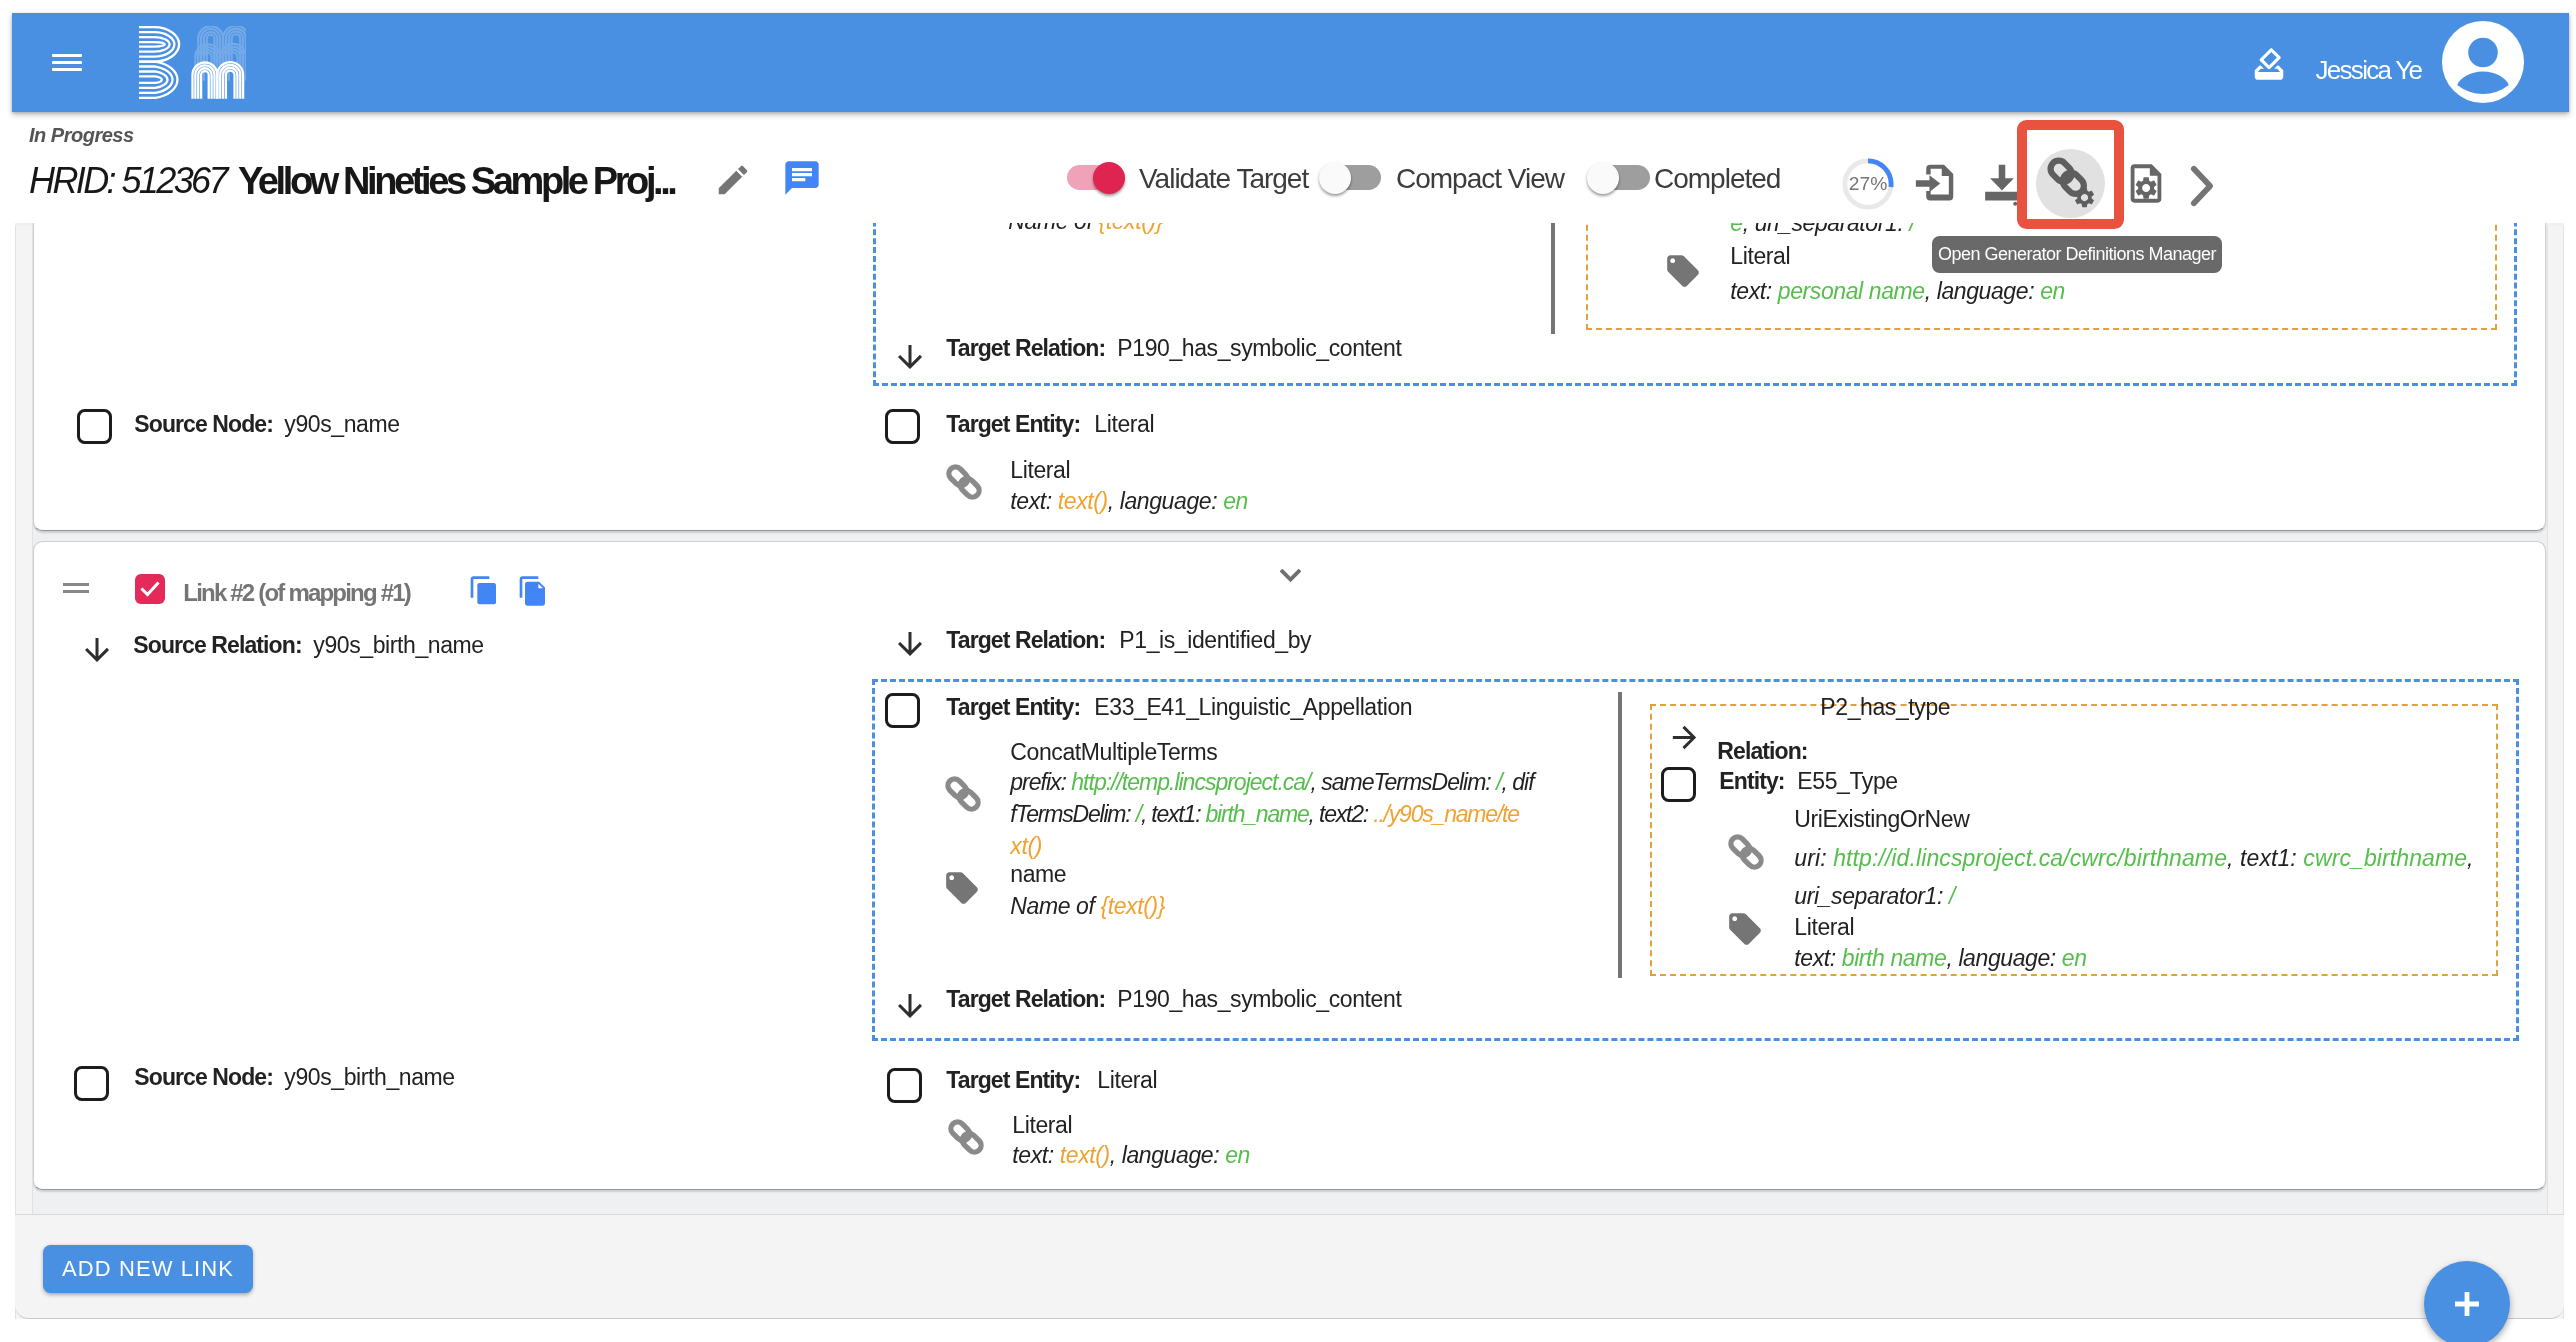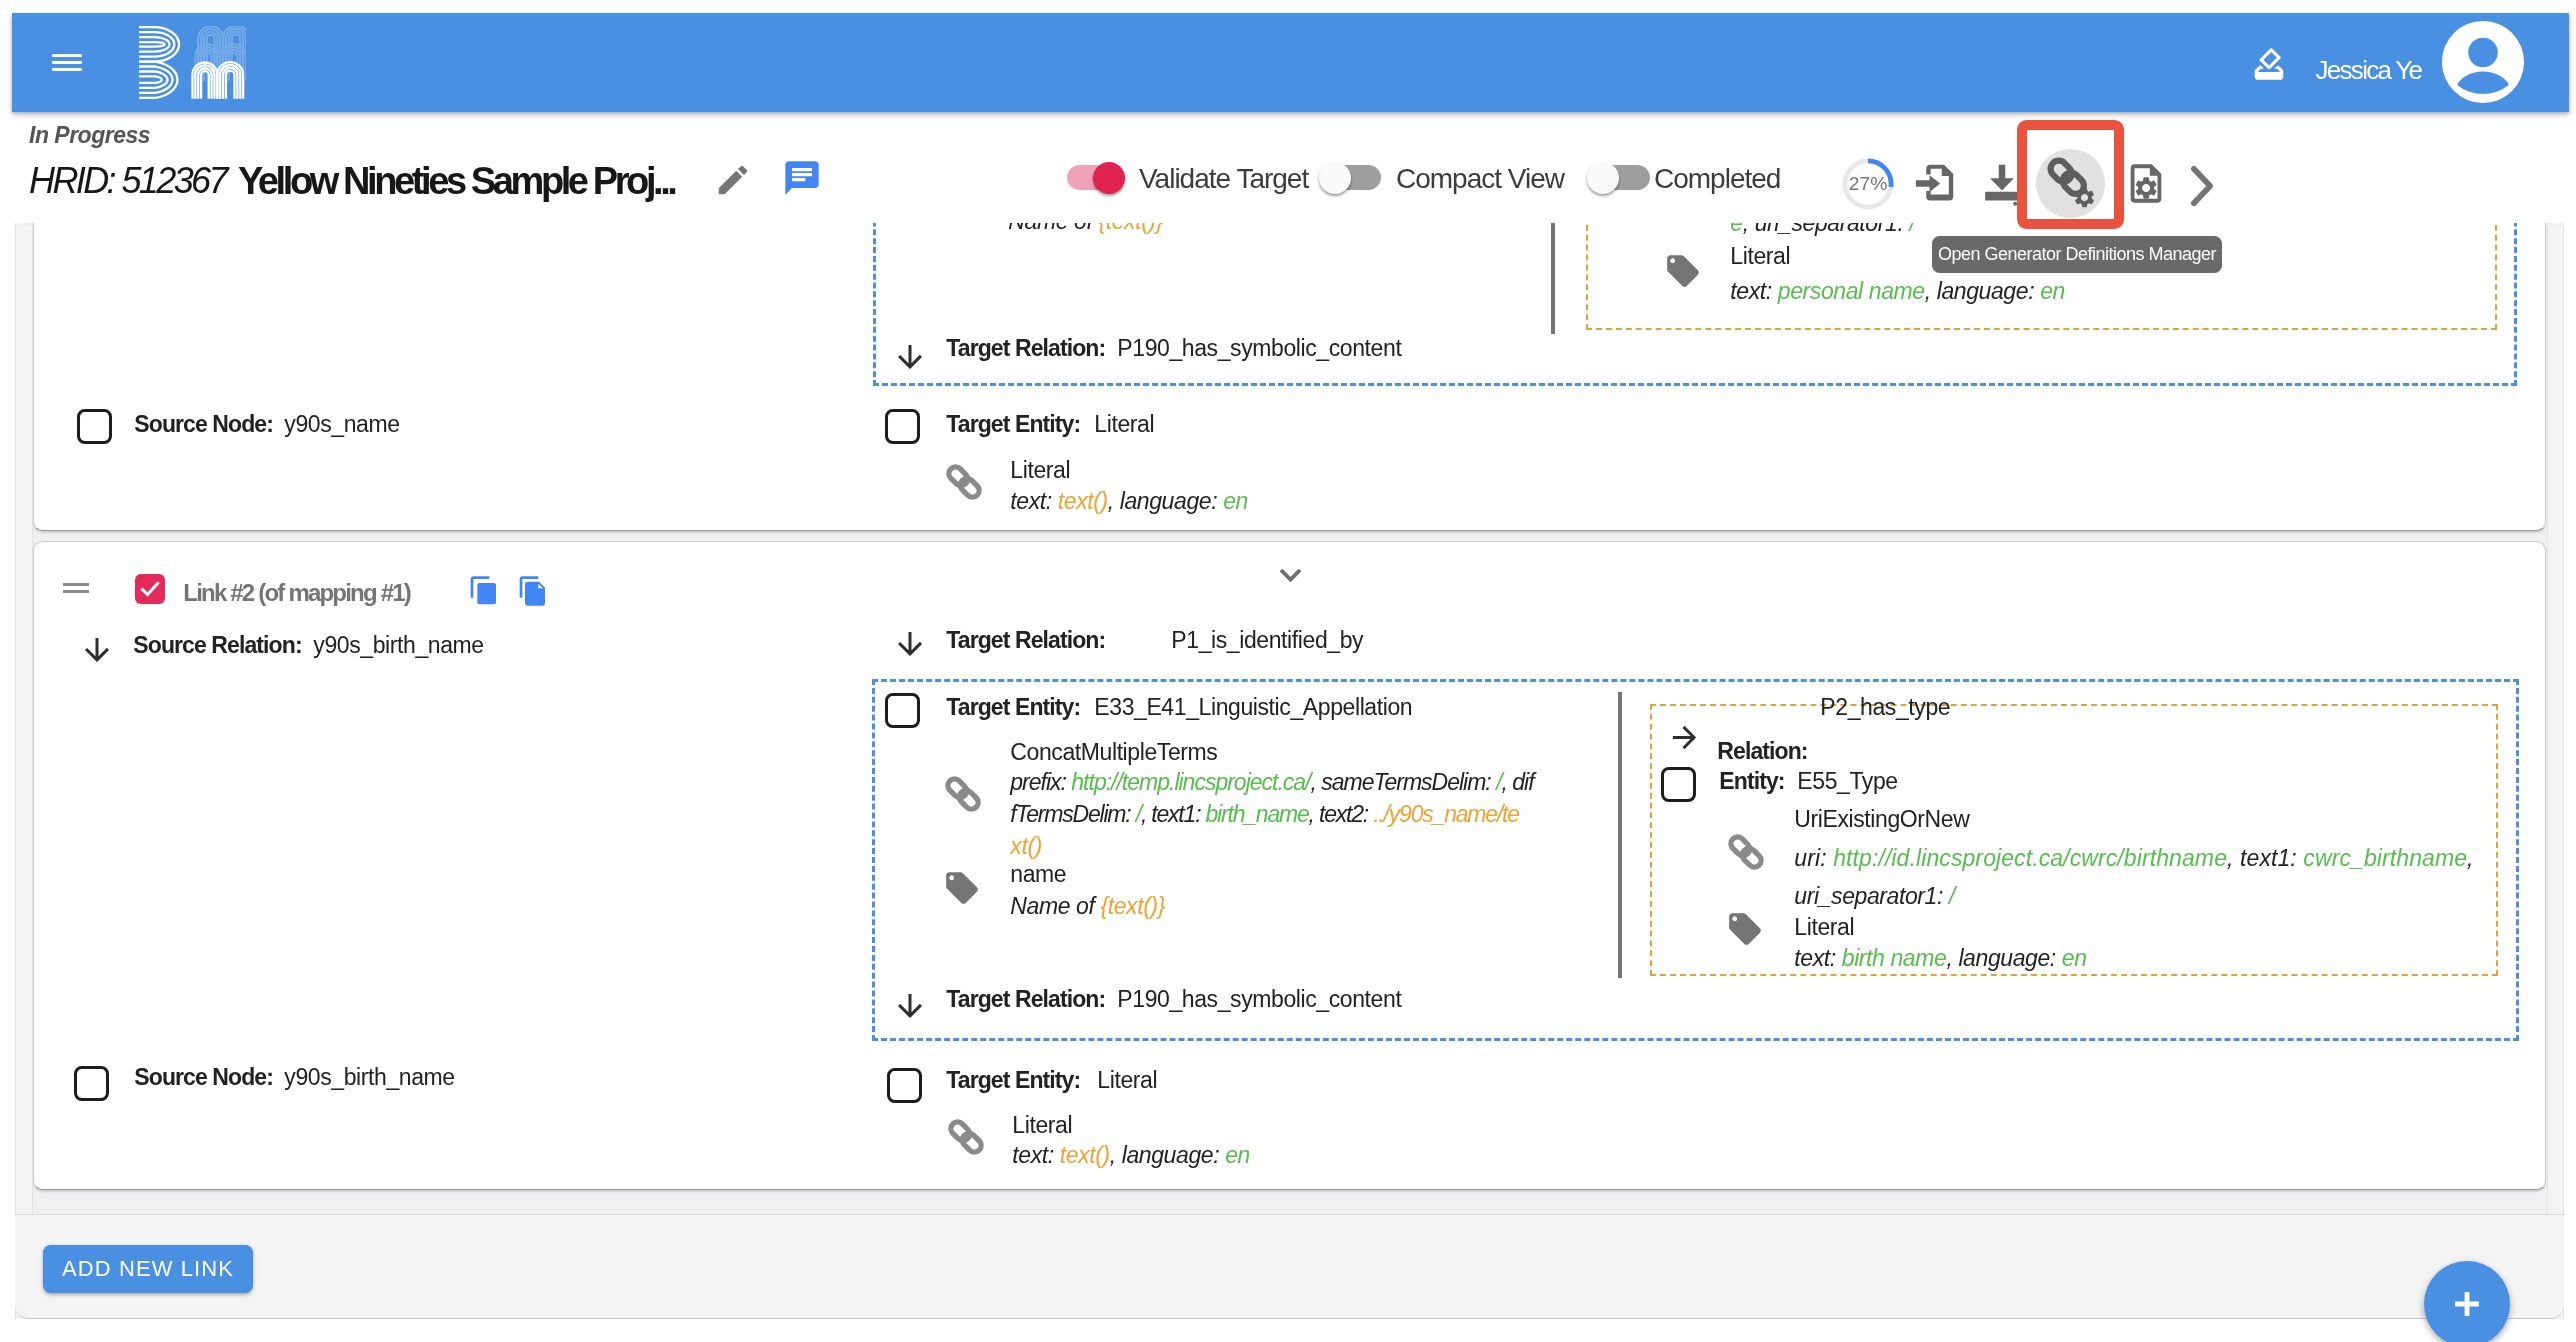--- a/index.html
+++ b/index.html
@@ -102,21 +102,21 @@
       </svg>
     <svg class="abs" style="left:64px; top:409px;" width="36" height="36" viewBox="0 0 24 24" fill="#2e2e2e">
         <path d="M11 4h2v12.17l5.59-5.59L20 12l-8 8-8-8 1.41-1.41L11 16.17z"></path>
       </svg>
     <div class="t lab" style="left:118px; top:406px;">Source Relation:</div>
     <div class="t body" style="left:298px; top:406px;">y90s_birth_name</div>
     <svg class="abs" style="left:877px; top:403px;" width="36" height="36" viewBox="0 0 24 24" fill="#2e2e2e">
         <path d="M11 4h2v12.17l5.59-5.59L20 12l-8 8-8-8 1.41-1.41L11 16.17z"></path>
       </svg>
     <div class="t lab" style="left:931px; top:401px;">Target Relation:</div>
-    <div class="t body" style="left:1156px; top:401px;text-align:center;">P1_is_identified_by</div>
+    <div class="t body" style="left:1104px; top:401px;text-align:center;">P1_is_identified_by</div>
     <div class="dashblue" style="left:857px; top:456px; width:1647px; height:362px;"></div>
     <div class="cb" style="left:870px; top:470px;"></div>
     <div class="t lab" style="left:931px; top:468px;">Target Entity:</div>
     <div class="t body" style="left:1079px; top:468px;">E33_E41_Linguistic_Appellation</div>
     <div class="t body" style="left:995px; top:513px;">ConcatMultipleTerms</div>
     <svg class="abs linkic" style="left:928px; top:552px;" width="40" height="40" viewBox="0 0 42 42">
         <g transform="rotate(45 21 20)" fill="none" stroke="#8a8a8a" stroke-width="5.6">
           <rect x="1.5" y="13" width="22" height="14" rx="7"></rect>
           <rect x="18.5" y="13" width="22" height="14" rx="7"></rect>
         </g>
@@ -215,21 +215,21 @@
     </svg>
     <div class="t" style="left:2304px; top:39px; font-size:26px; line-height:36px; color:#fff; letter-spacing:-1.7px;">Jessica Ye</div>
 
     <svg class="abs" style="left:2429px; top:7.7px;" width="84" height="84" viewBox="0 0 88 88">
       <circle cx="44" cy="44" r="43" fill="#fff"></circle>
       <circle cx="44" cy="34" r="15.5" fill="#4a90e2"></circle>
       <path d="M44 54 c14 0 24 7 27 14 a43 43 0 0 1 -54 0 c3 -7 13 -14 27 -14 z" fill="#4a90e2"></path>
     </svg>
   </div>
 
-  <div class="t i b" style="left:29px; top:122px; font-size:23px; line-height:27px; color:#555; letter-spacing:-0.5px;">In Progress</div>
+  <div class="t i b" style="left:29px; top:122px; font-size:20px; line-height:27px; color:#555; letter-spacing:-0.5px;">In Progress</div>
   <div class="t i" style="left:29px; top:158px; font-size:36px; line-height:46px; letter-spacing:-2.6px; color:#171717;">HRID: 512367</div>
   <div class="t b" style="left:238px; top:158px; font-size:38px; line-height:46px; letter-spacing:-3.4px; color:#171717;">Yellow Nineties Sample Proj...</div>
   <svg class="abs" style="left:714px; top:161px;" width="38" height="38" viewBox="0 0 24 24" fill="#757575">
     <path d="M3 17.25V21h3.75L17.81 9.94l-3.75-3.75L3 17.25zM20.71 7.04c.39-.39.39-1.02 0-1.41l-2.34-2.34c-.39-.39-1.02-.39-1.41 0l-1.83 1.83 3.75 3.75 1.83-1.83z"></path>
   </svg>
   <svg class="abs" style="left:782px; top:158px;" width="40" height="40" viewBox="0 0 24 24" fill="#4285f4">
     <path d="M20 2H4c-1.1 0-1.99.9-1.99 2L2 22l4-4h14c1.1 0 2-.9 2-2V4c0-1.1-.9-2-2-2zM6 9h12v2H6V9zm8 5H6v-2h8v2zm4-6H6V6h12v2z"></path>
   </svg>
 
   <div class="track" style="left:1067px; top:165px; background:#f0a3b8;"></div>

